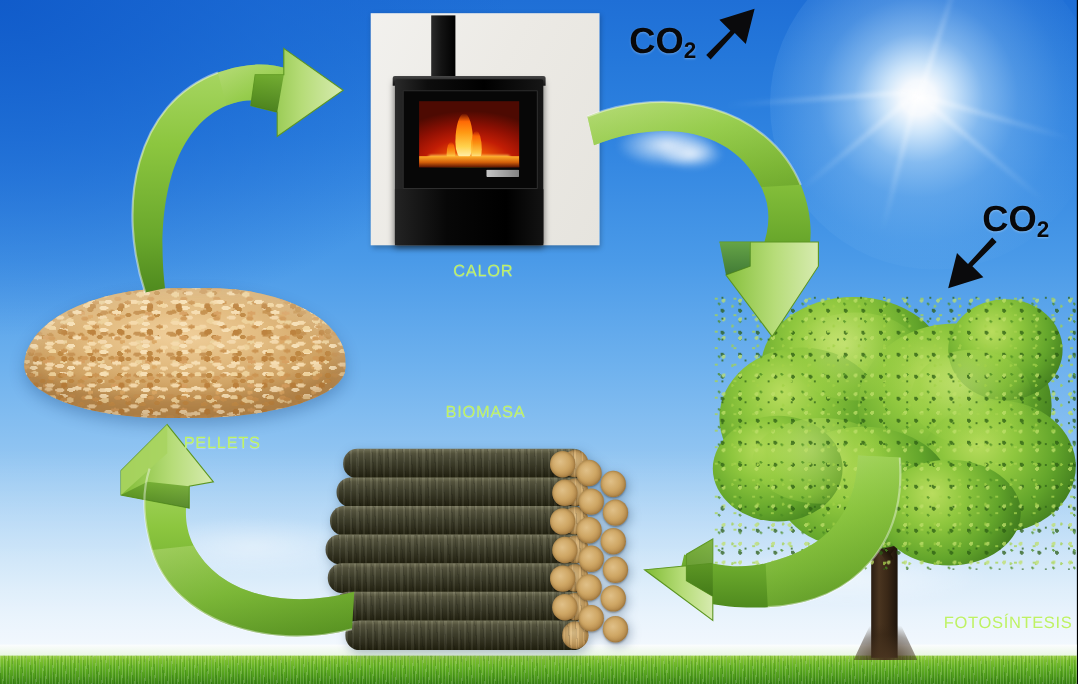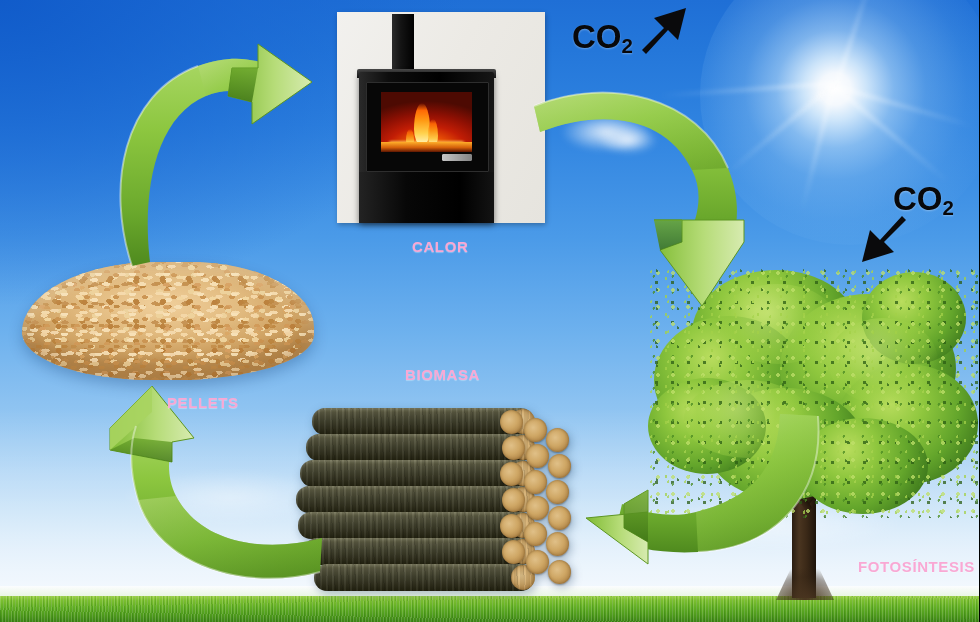--- a/index.html
+++ b/index.html
@@ -155,21 +155,21 @@
     background:radial-gradient(ellipse 100% 100% at 50% 100%,
       #4a3520 0%, #35251569 55%, rgba(53,37,21,0) 78%);
     clip-path:polygon(34% 0,66% 0,100% 100%,0 100%);}
   .branch{position:absolute;background:linear-gradient(to right,#3a2817,#1e1409);
     transform-origin:50% 100%;border-radius:2px;}
 
   
   .arrow-svg{position:absolute;overflow:visible;}
 
   
-  .label{position:absolute;color:#f9a8d4;font-weight:700;letter-spacing:.6px;
+  .label{position:absolute;color:#bef264;font-weight:400;letter-spacing:.6px;
     white-space:nowrap;text-shadow:0 1px 1px rgba(255,255,255,.35);}
   .co2{position:absolute;color:#08080a;font-weight:700;white-space:nowrap;
     text-shadow:0 1px 2px rgba(255,255,255,.30);}
   .co2 sub{font-size:.62em;vertical-align:baseline;position:relative;top:.22em;}
 </style>
 </head>
 <body>
 
 <div id="stage">
 

